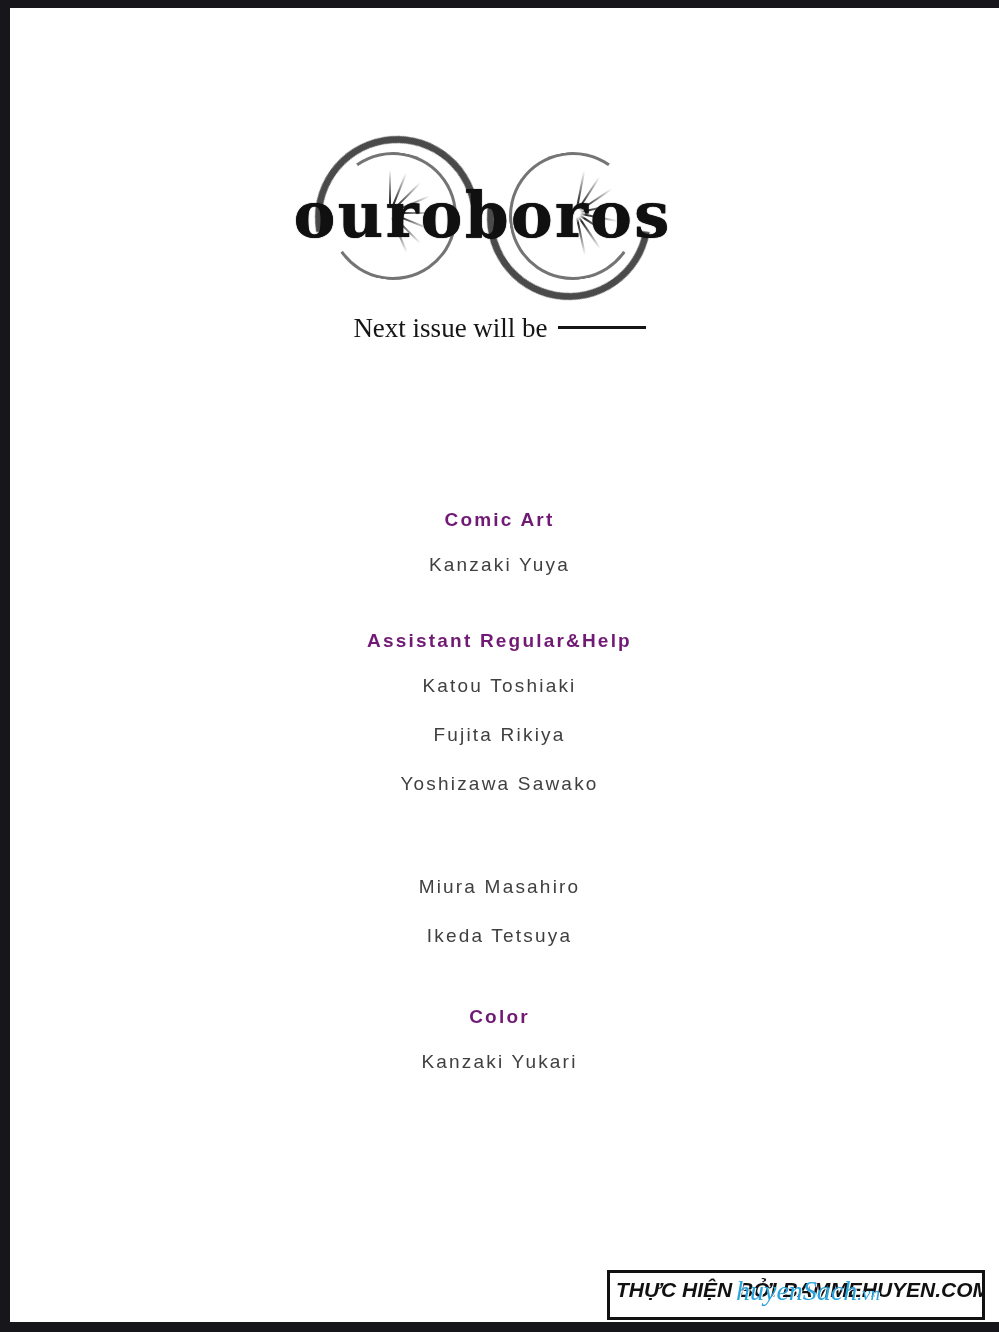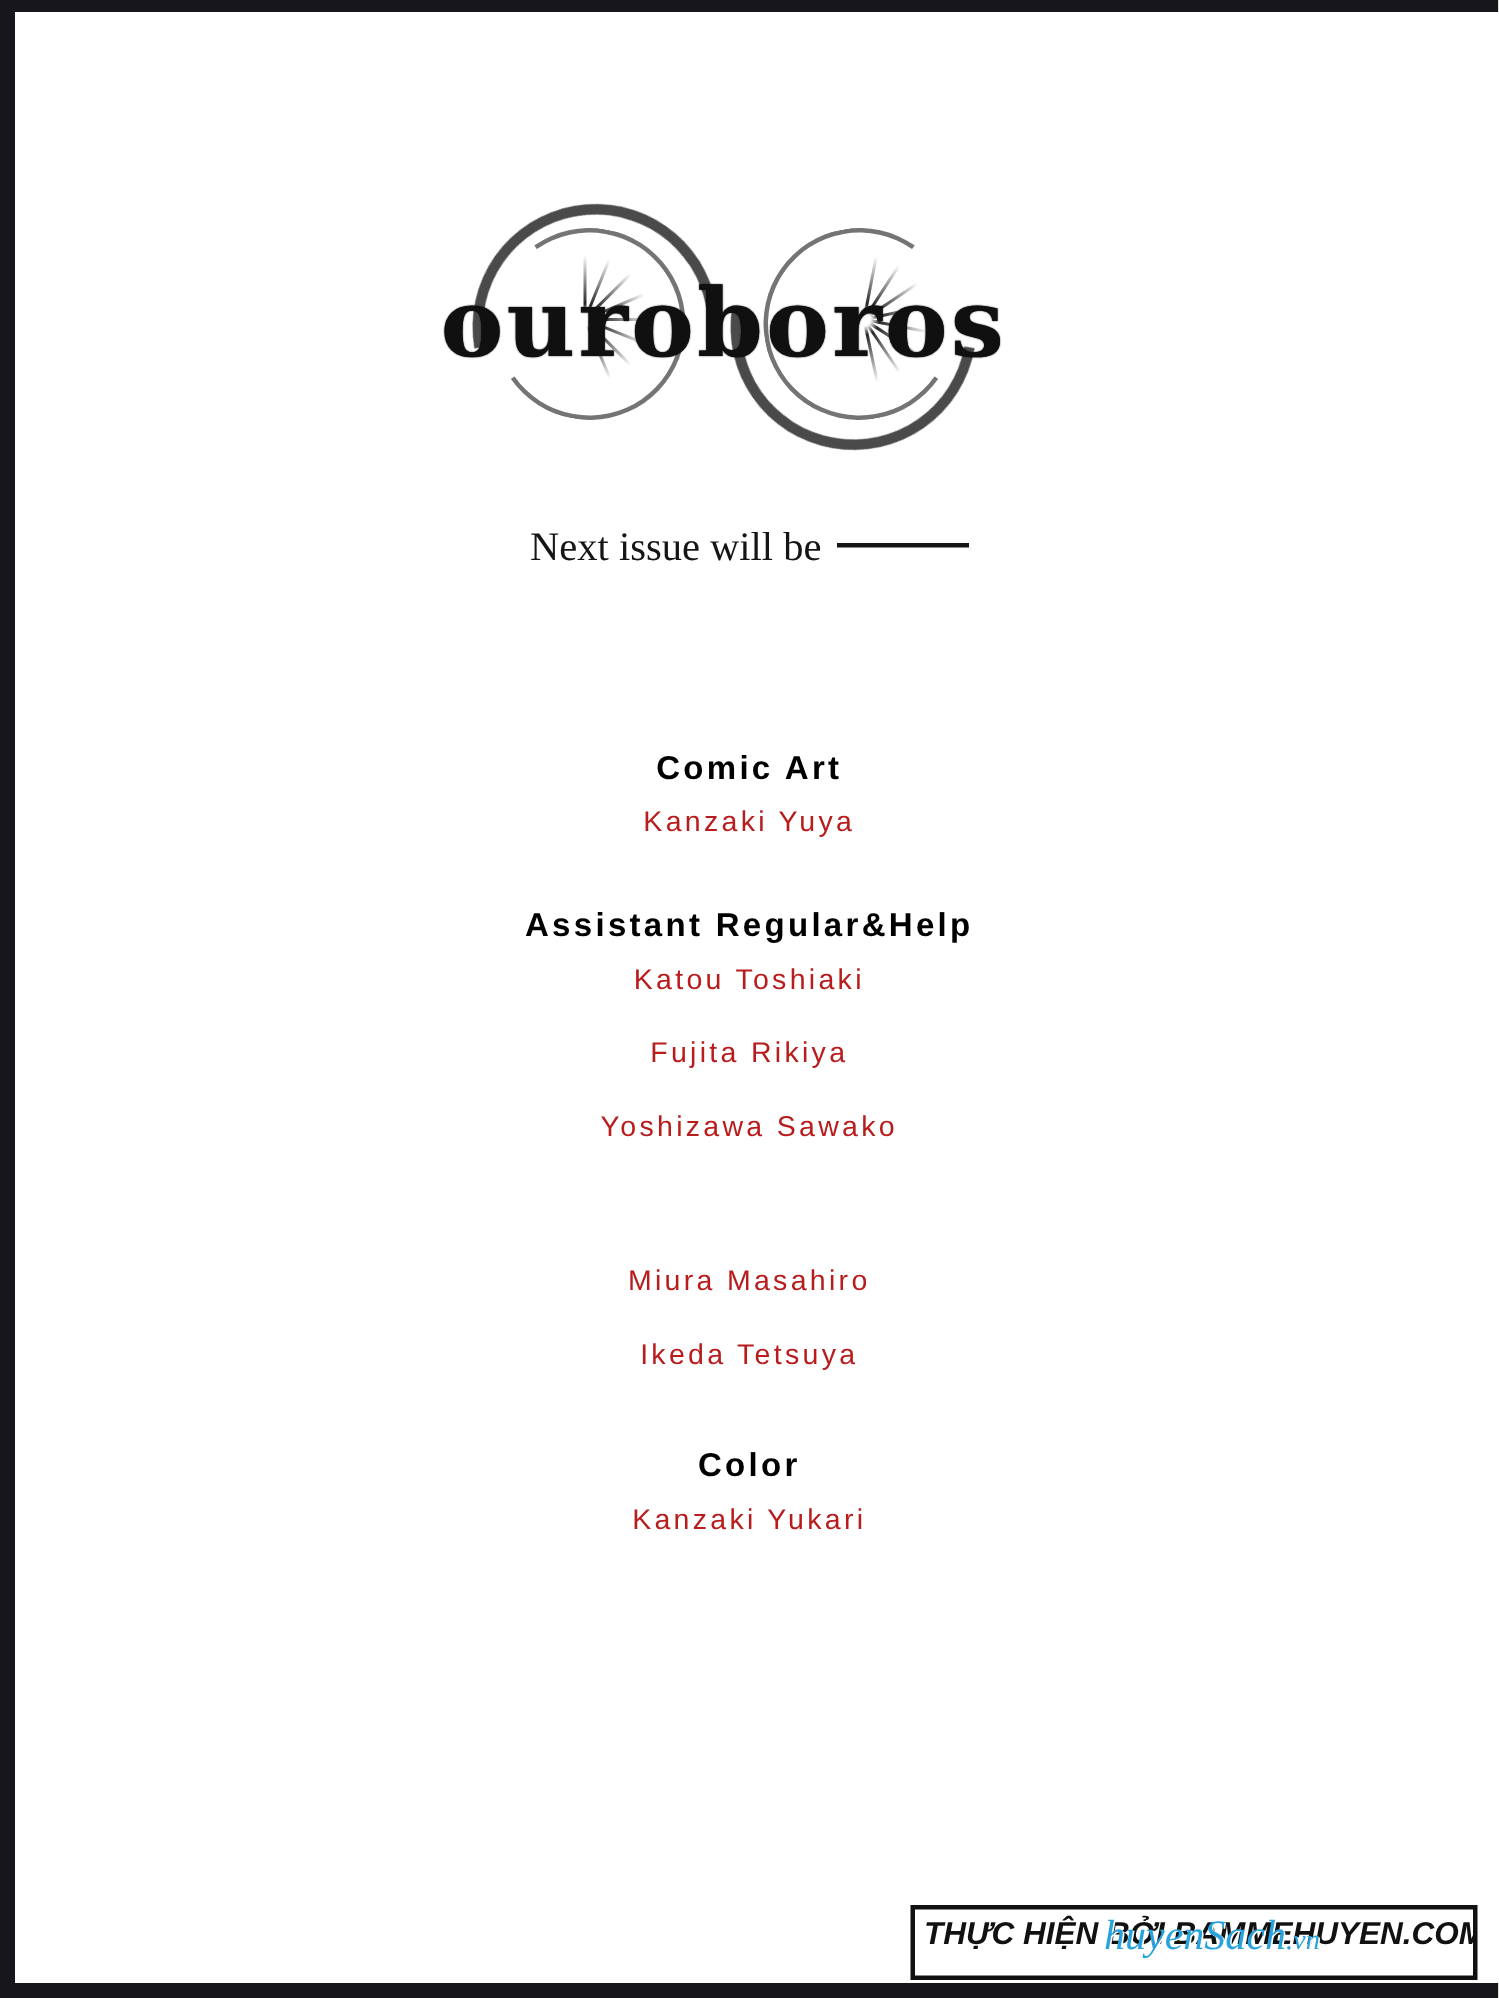--- a/index.html
+++ b/index.html
@@ -112,21 +112,20 @@
   
   .next-issue {
     position: absolute;
     left: 0;
     top: 313px;
     width: 999px;
     text-align: center;
     font-family: "Liberation Serif", serif;
     font-size: 27px;
     color: #151515;
-    margin-top: 36px;
   }
   .next-issue .rule {
     display: inline-block;
     width: 88px;
     height: 3px;
     background: #151515;
     vertical-align: middle;
     margin-left: 10px;
     margin-bottom: 6px;
   }
@@ -135,31 +134,31 @@
   .credits {
     position: absolute;
     left: 0;
     top: 495px;
     width: 999px;
     text-align: center;
   }
   .credit-heading {
     font-family: "Liberation Sans", sans-serif;
     font-weight: bold;
-    font-size: 22px;
-    letter-spacing: 2.2px;
-    color: #000000;
-    margin: 4px;
-    padding: 0;
-  }
-  .credit-name {
-    font-family: "Liberation Sans", sans-serif;
     font-size: 19px;
     letter-spacing: 2.2px;
-    color: #b91c1c;
+    color: #701a75;
+    margin: 14px;
+    padding: 0;
+  }
+  .credit-name {
+    font-family: "Liberation Sans", sans-serif;
+    font-size: 19px;
+    letter-spacing: 2.2px;
+    color: #404040;
     margin: 0;
     padding: 0;
   }
   .gap-sm { height: 9px; }
   .gap-md { height: 40px; }
   .gap-row { height: 27px; }
   .gap-lg { height: 45px; }
 
   
   .watermark {

